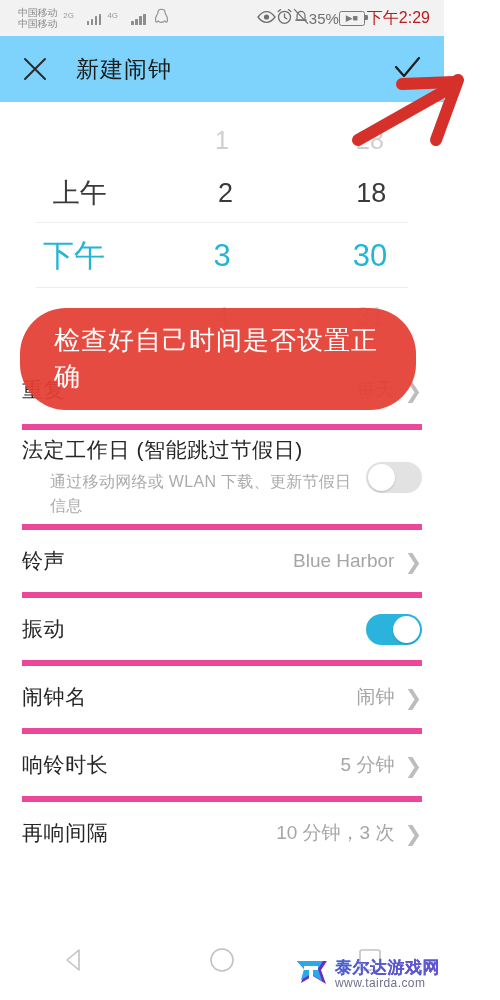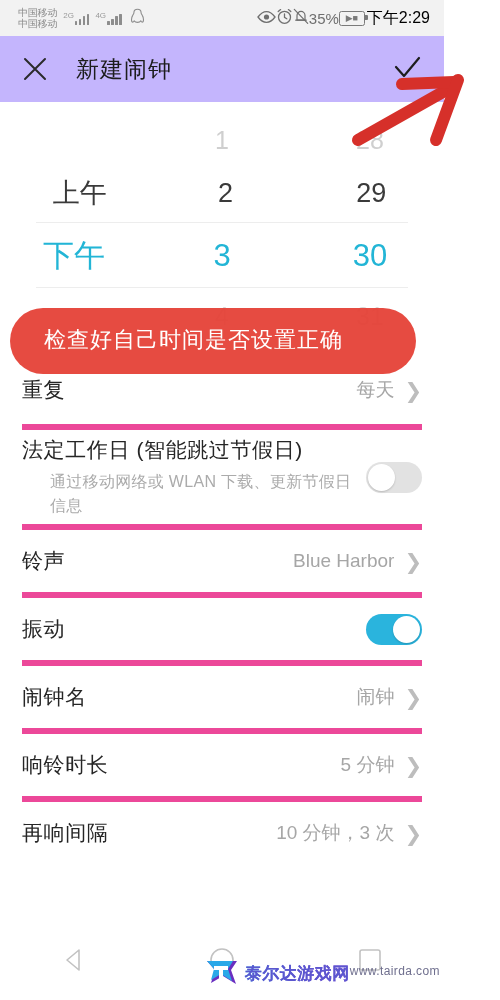--- a/index.html
+++ b/index.html
@@ -33,51 +33,51 @@
     flex: 0 0 auto;
   }
   .sb-left { display: flex; align-items: center; gap: 4px; }
   .carriers {
     display: flex; flex-direction: column;
     justify-content: center;
     font-size: 10px; line-height: 11px;
     color: #8a8a8a;
     letter-spacing: -0.2px;
   }
-  .net-group { display: flex; align-items: flex-end; gap: 1px; margin-left: 2px;}
+  .net-group { display: flex; align-items: flex-end; gap: 13px; margin-left: 2px;}
   .net-label { font-size: 8px; color:#9a9a9a; margin-bottom: 5px; }
   .bars { display: flex; align-items: flex-end; gap: 1.5px; height: 13px; }
   .bars i { width: 2.5px; background: #8d8d8d; display: block; border-radius: .5px;}
   .bars i:nth-child(1){height:4px}
   .bars i:nth-child(2){height:6.5px}
   .bars i:nth-child(3){height:9px}
   .bars i:nth-child(4){height:11.5px}
   .qq { margin-left: 4px; }
   .sb-right {
     margin-left: auto;
     display: flex; align-items: center; 
     font-size: 15px; color: #6f6f6f;
   }
   .sb-right .pct { font-size: 15px; letter-spacing: 0; }
-  .sb-time { font-size: 16px; color: #000000; margin-left: 2px;}
+  .sb-time { font-size: 16px; color: #b91c1c; margin-left: 2px;}
   .battery {
     width: 24px; height: 13px;
     border: 1.6px solid #7a7a7a; border-radius: 2.5px;
     position: relative; display:flex; align-items:center; justify-content:center;
   }
   .battery:after{
     content:""; position:absolute; right:-4px; top:3.5px;
     width:2.5px; height:5px; background:#7a7a7a; border-radius:0 1px 1px 0;
   }
   .battery .bolt { font-size: 9px; color:#7a7a7a; line-height: 1; }
 
   
   .appbar {
     height: 66px;
-    background: #c4b5fd;
+    background: #7dd3fc;
     display: flex; align-items: center;
     padding: 0 22px;
     box-sizing: border-box;
     flex: 0 0 auto;
     position: relative;
     text-align: right;
   }
   .appbar .close { width: 26px; height: 26px; }
   .appbar .title {
     font-size: 23px; color: #1d1d1d;
@@ -104,28 +104,28 @@
   .prow.dim2  { height: 56px; color: #d8d8d8; font-size: 25px; }
   .prow .cell { line-height: 1; }
   .divider-line {
     height: 1px; background: #ededed;
     margin: 0 36px;
   }
 
   
   .redbanner {
     position: absolute;
-    left: 10px; right: 28px;
+    left: 20px; right: 28px;
     top: 308px;
     background: rgba(228, 64, 53, 0.94);
     border-radius: 46px;
     padding: 14px 34px 16px 34px;
     box-sizing: border-box;
     color: #fff;
-    font-size: 22px;
+    font-size: 26px;
     line-height: 36px;
     letter-spacing: 1px;
     z-index: 20;
   }
 
   
   .redarrow {
     position: absolute;
     left: 340px; top: 40px;
     width: 160px; height: 110px;
@@ -179,21 +179,21 @@
     background: #fff;
     display: flex; align-items: center; justify-content: space-around;
     flex: 0 0 auto;
     position: relative;
   }
   .navbar .navicon { color: #c2c2c2; }
   .watermark {
     position: absolute; right: 4px; bottom: 6px;
     display: flex; align-items: center; gap: 5px;
   }
-  .wm-text { display: flex; flex-direction: row; line-height: 1.05; }
+  .wm-text { display: flex; flex-direction: column; line-height: 1.05; }
   .wm-cn {
     font-size: 17px; font-weight: bold; letter-spacing: .5px;
     background: linear-gradient(90deg,#2ea7e6,#7b3fd4 70%);
     -webkit-background-clip: text; background-clip: text;
     color: #5b57cf;
   }
   .wm-url { font-size: 12px; color: #6f6f8e; letter-spacing: .4px; }
 </style>
 </head>
 <body>
@@ -276,21 +276,21 @@
 
   <div class="picker">
     <div class="prow dim">
       <span class="cell"></span>
       <span class="cell">1</span>
       <span class="cell">28</span>
     </div>
     <div class="prow near">
       <span class="cell">上午</span>
       <span class="cell">2</span>
-      <span class="cell">29</span>
+      <span class="cell">18</span>
     </div>
     <div class="divider-line"></div>
     <div class="prow sel">
       <span class="cell">下午</span>
       <span class="cell">3</span>
       <span class="cell">30</span>
     </div>
     <div class="divider-line"></div>
     <div class="prow dim2">
       <span class="cell"></span>

